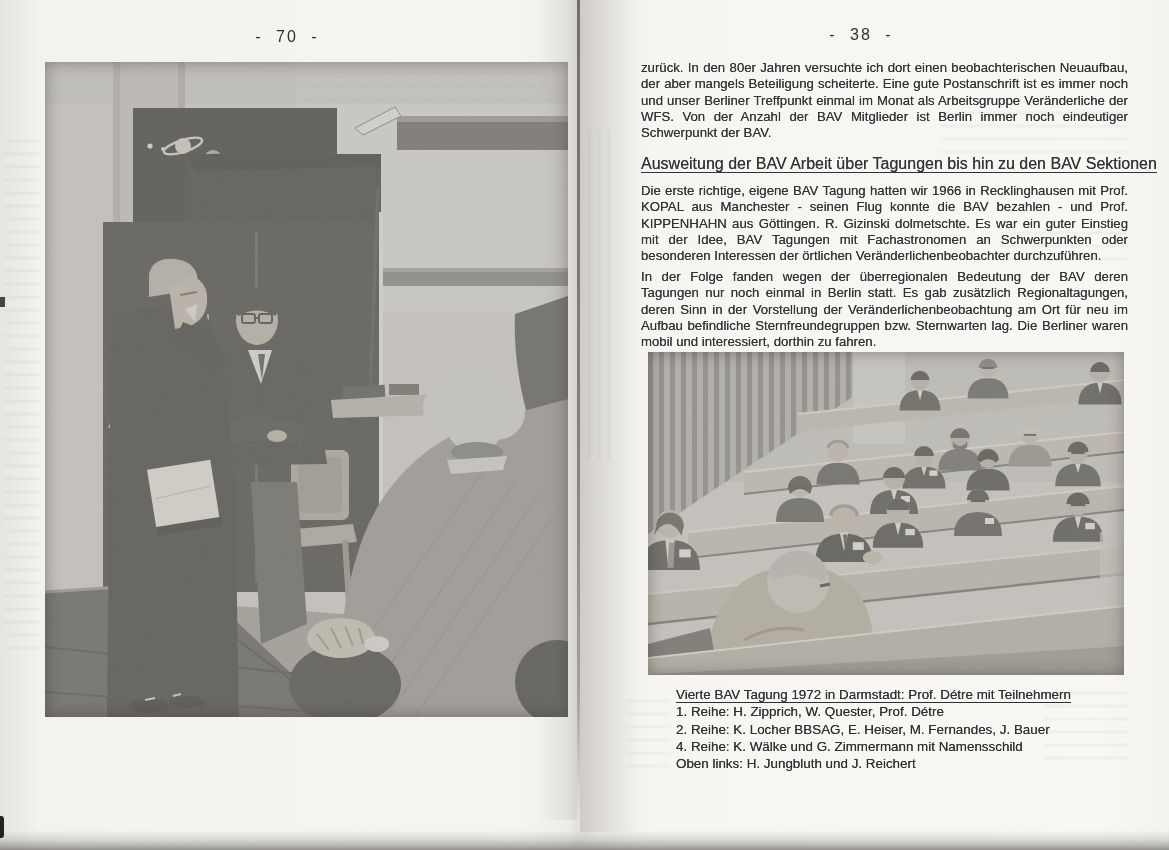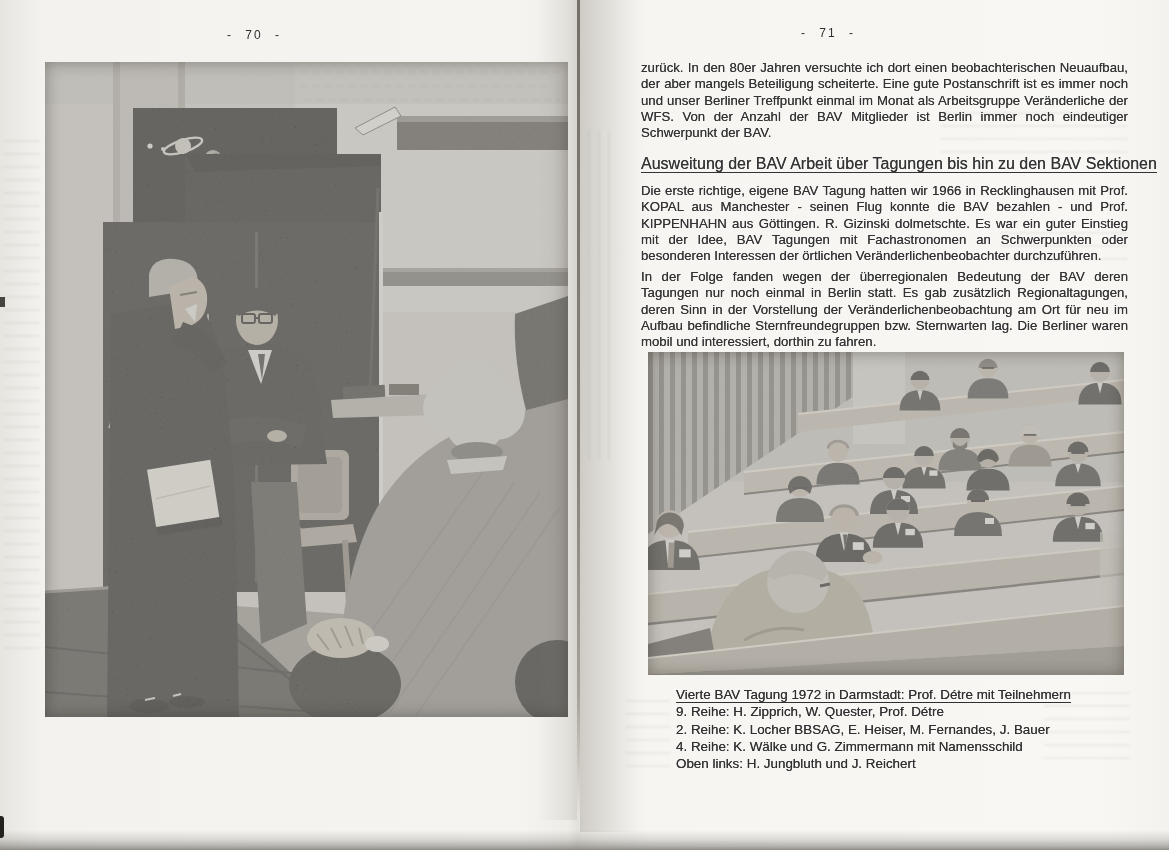--- a/index.html
+++ b/index.html
@@ -1,19 +1,19 @@
 <!DOCTYPE html>
 <html><head>
 <meta charset="utf-8">
 <style>
   html,body{margin:0;padding:0;background:#e8e6e1;}
   #scan{position:relative;width:1169px;height:850px;overflow:hidden;
     font-family:"Liberation Sans","DejaVu Sans",sans-serif;color:#38383a;
     background:linear-gradient(90deg,#e7e5e0 0px,#f3f2ee 42px,#f5f4f1 520px,#eeece7 568px,#e3e1db 578px,#eceae5 600px,#f6f5f2 650px,#f8f7f4 1100px,#f3f2ee 1169px);}
-  .pagenum{position:absolute;width:120px;text-align:left;font-size:12px;letter-spacing:2px;word-spacing:7px;color:#2f2f31;}
+  .pagenum{position:absolute;width:120px;text-align:center;font-size:16px;letter-spacing:2px;word-spacing:7px;color:#2f2f31;}
   .bodytext{position:absolute;left:641px;width:487px;font-size:13.2px;line-height:16.3px;
     text-align:justify;color:#333335;text-shadow:0 0 .4px rgba(51,51,53,.85);}
   .heading{position:absolute;left:641px;font-size:16px;color:#333335;text-decoration:underline;
     text-underline-offset:2.5px;text-shadow:0 0 .4px rgba(51,51,53,.85);}
   .photo{position:absolute;overflow:hidden;background:#cfccc5;}
   .photo svg{display:block;width:100%;height:100%;}
   .photo .shade{position:absolute;inset:0;box-shadow:inset 0 0 16px rgba(40,36,28,.4);pointer-events:none;}
   .cap{position:absolute;font-size:13.4px;color:#303032;text-shadow:0 0 .4px rgba(48,48,50,.85);}
   .cap .t{text-decoration:underline;text-underline-offset:2.5px;}
   .cap-r div{line-height:17.3px;}
@@ -187,21 +187,21 @@
         </g>
         <ellipse cx="332" cy="582" rx="12" ry="8" fill="#e6e3db"></ellipse>
       </g>
       <circle cx="512" cy="620" r="42" fill="#1f1e1b"></circle>
       <rect width="523" height="655" filter="url(#gr1)" opacity=".5"></rect>
     </svg>
     <div class="shade"></div>
   </div>
 
 
-  <div class="pagenum" style="left:801px;top:26px;">- 71 -</div>
+  <div class="pagenum" style="left:801px;top:26px;">- 38 -</div>
 
   <div class="bodytext" style="top:60px;">zurück. In den 80er Jahren versuchte ich dort einen beobachterischen Neuaufbau, der aber mangels Beteiligung scheiterte. Eine gute Postanschrift ist es immer noch und unser Berliner Treffpunkt einmal im Monat als Arbeitsgruppe Veränderliche der WFS. Von der Anzahl der BAV Mitglieder ist Berlin immer noch eindeutiger Schwerpunkt der BAV.</div>
   <div class="heading" style="top:155px;">Ausweitung der BAV Arbeit über Tagungen bis hin zu den BAV Sektionen</div>
   <div class="bodytext" style="top:183px;">Die erste richtige, eigene BAV Tagung hatten wir 1966 in Recklinghausen mit Prof. KOPAL aus Manchester - seinen Flug konnte die BAV bezahlen - und Prof. KIPPENHAHN aus Göttingen. R. Gizinski dolmetschte. Es war ein guter Einstieg mit der Idee, BAV Tagungen mit Fachastronomen an Schwerpunkten oder besonderen Interessen der örtlichen Veränderlichenbeobachter durchzuführen.</div>
   <div class="bodytext" style="top:269px;">In der Folge fanden wegen der überregionalen Bedeutung der BAV deren Tagungen nur noch einmal in Berlin statt. Es gab zusätzlich Regionaltagungen, deren Sinn in der Vorstellung der Veränderlichenbeobachtung am Ort für neu im Aufbau befindliche Sternfreundegruppen bzw. Sternwarten lag. Die Berliner waren mobil und interessiert, dorthin zu fahren.</div>
 
   <div class="photo" style="left:648px;top:352px;width:476px;height:323px;">
     <svg viewBox="0 0 476 323" preserveAspectRatio="none">
       <defs>
         <filter id="gr2" x="0" y="0" width="100%" height="100%">
@@ -373,21 +373,21 @@
       <line x1="0" y1="306" x2="476" y2="254" stroke="#ece7da" stroke-width="2"></line>
       <polygon points="0,323 476,294 476,323" fill="#8f8b82"></polygon>
       <line x1="0" y1="318" x2="476" y2="288" stroke="#575membr" stroke-width="0"></line>
       <rect width="476" height="323" filter="url(#gr2)" opacity=".5"></rect>
     </svg>
     <div class="shade"></div>
   </div>
 
   <div class="cap cap-r" style="left:676px;top:686px;width:452px;">
     <div class="t">Vierte BAV Tagung 1972 in Darmstadt: Prof. Détre mit Teilnehmern</div>
-    <div>9. Reihe: H. Zipprich, W. Quester, Prof. Détre</div>
+    <div>1. Reihe: H. Zipprich, W. Quester, Prof. Détre</div>
     <div>2. Reihe: K. Locher BBSAG, E. Heiser, M. Fernandes, J. Bauer</div>
     <div>4. Reihe: K. Wälke und  G. Zimmermann mit Namensschild</div>
     <div>Oben links: H. Jungbluth und J. Reichert</div>
   </div>
 
   <div class="ghost v" style="left:588px;top:130px;width:26px;height:330px;"></div>
   <div class="ghost h" style="left:940px;top:112px;width:188px;height:46px;"></div>
   <div class="ghost h" style="left:1000px;top:232px;width:128px;height:30px;"></div>
   <div class="ghost h" style="left:1044px;top:692px;width:86px;height:76px;"></div>
   <div class="ghost h" style="left:626px;top:700px;width:44px;height:70px;"></div>

